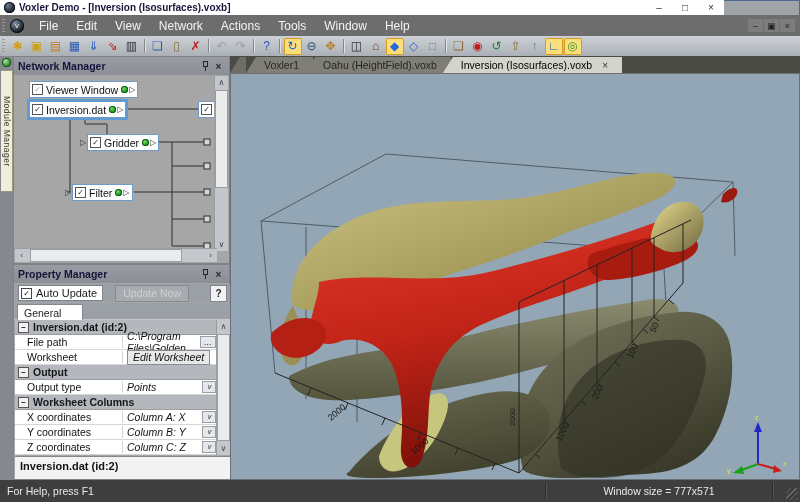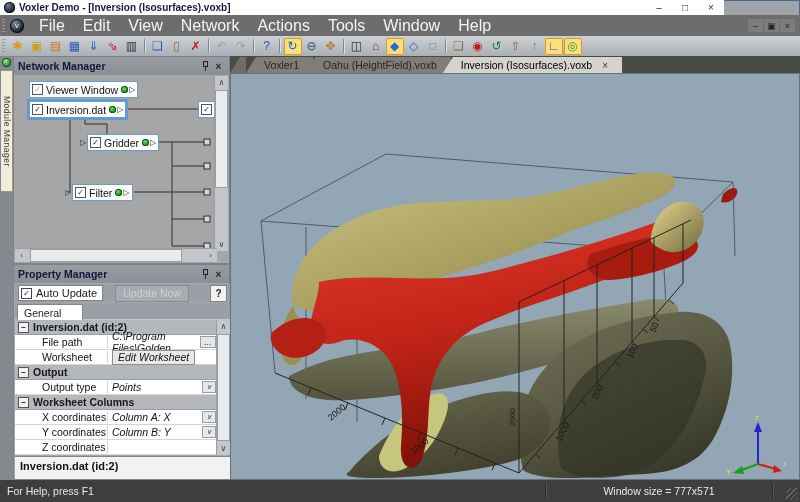--- a/index.html
+++ b/index.html
@@ -18,21 +18,21 @@
            color:#333;font-size:10px;line-height:10px;}
   
   .menubar{position:absolute;left:0;top:15px;width:800px;height:21px;background:#6d6d6d;
            display:flex;align-items:center;color:#f4f4f4;}
   .grip{width:3px;height:14px;margin:0 3px 0 2px;
         background:repeating-linear-gradient(#9a9a9a 0 1px,transparent 1px 3px);}
   .voxler-logo{width:14px;height:14px;border-radius:50%;margin:0 6px 0 2px;
                background:radial-gradient(circle at 35% 30%,#7d8ea0,#14181f 72%);
                box-shadow:0 0 0 1px #0c0f14 inset;display:flex;align-items:center;justify-content:center;
                color:#e8e8e8;font-size:8px;}
-  .menu-item{padding:0 9px;height:100%;display:flex;align-items:center;font-size:16px;}
+  .menu-item{padding:0 9px;height:100%;display:flex;align-items:center;font-size:12px;}
   .mdi-controls{margin-left:auto;display:flex;align-items:center;padding-right:5px;color:#2b2b2b;}
   .mdi-btn{width:15px;height:13px;display:flex;align-items:center;justify-content:center;
            font-size:9px;color:#222;background:#7d7d7d;margin-left:1px;}
   
   .toolbar{position:absolute;left:0;top:36px;width:800px;height:20px;
            background:linear-gradient(#cdd1d5,#aab0b6);
            border-bottom:1px solid #8b9096;display:flex;align-items:center;}
   .tb-btn{width:18px;height:17px;margin:0 0.5px;display:flex;align-items:center;justify-content:center;
           font-size:12px;border-radius:2px;}
   .tb-btn.hl{background:#fbdf7a;box-shadow:0 0 0 1px #d89a20 inset;}
@@ -89,21 +89,21 @@
             display:flex;align-items:center;justify-content:center;font-weight:bold;font-size:10px;color:#222;}
   .prop-tabs{position:absolute;left:1px;top:38px;width:215px;height:16px;background:#9aa0a6;
              border-bottom:1px solid #c8c8c8;}
   .prop-tab{position:absolute;left:2px;top:1px;width:58px;height:15px;background:#ffffff;
             border:1px solid #84888c;border-bottom:none;display:flex;align-items:center;padding-left:6px;font-size:10.5px;}
   .prop-grid{position:absolute;left:1px;top:55px;width:215px;height:135px;background:#fff;overflow:hidden;}
   .prow{display:flex;height:15px;border-bottom:1px solid #d6d6d6;align-items:center;box-sizing:border-box;font-size:10.5px;}
   .prow.group{background:#b4b8bc;font-weight:bold;color:#16161c;border-bottom:1px solid #9a9ea2;}
   .prow.group .collapse{width:9px;height:9px;border:1px solid #555;background:#f2f2f2;margin:0 4px 0 3px;
                         font-size:8px;line-height:7px;display:flex;align-items:center;justify-content:center;}
-  .prow .plabel{width:93px;padding-left:27px;color:#111;box-sizing:border-box;border-right:1px solid #d6d6d6;}
+  .prow .plabel{width:108px;padding-left:12px;color:#111;box-sizing:border-box;border-right:1px solid #d6d6d6;}
   .prow .pvalue{flex:1;display:flex;align-items:center;padding-left:4px;color:#111;position:relative;height:100%;font-style:italic;}
   .combo-arrow{position:absolute;right:14px;top:1px;bottom:1px;width:14px;background:#e4e8ec;border:1px solid #9a9ea2;
                display:flex;align-items:center;justify-content:center;font-size:7px;color:#333;box-sizing:border-box;}
   .dots-btn{position:absolute;right:14px;top:1px;bottom:1px;width:16px;background:#e4e8ec;border:1px solid #9a9ea2;
             display:flex;align-items:center;justify-content:center;font-size:9px;color:#222;box-sizing:border-box;}
   .inline-btn{background:#e8e8e8;border:1px solid #8a8e92;height:13px;display:flex;align-items:center;
               padding:0 5px;font-size:10.5px;}
   .grid-scroll{position:absolute;right:0px;top:0px;width:13px;height:135px;background:#c3c7cb;border-left:1px solid #9a9ea2;
                display:flex;flex-direction:column;align-items:center;}
   .grid-scroll .thumb{width:11px;flex:1;background:#e9ebed;border:1px solid #9a9ea2;margin:1px 0;}
@@ -352,20 +352,24 @@
         </div>
         <div class="prow">
           <span class="plabel">Y coordinates</span>
           <span class="pvalue">
             <span>Column B: Y</span>
             <span class="combo-arrow">∨</span>
           </span>
         </div>
         <div class="prow">
           <span class="plabel">Z coordinates</span>
+          <span class="pvalue">
+            <span>Column C: Z</span>
+            <span class="combo-arrow">∨</span>
+          </span>
         </div>
         <div class="grid-scroll">
           <span class="sb-arrow">∧</span>
           <span class="thumb"></span>
           <span class="sb-arrow">∨</span>
         </div>
       </div>
       <div class="prop-desc">Inversion.dat (id:2)</div>
     </div>
 

